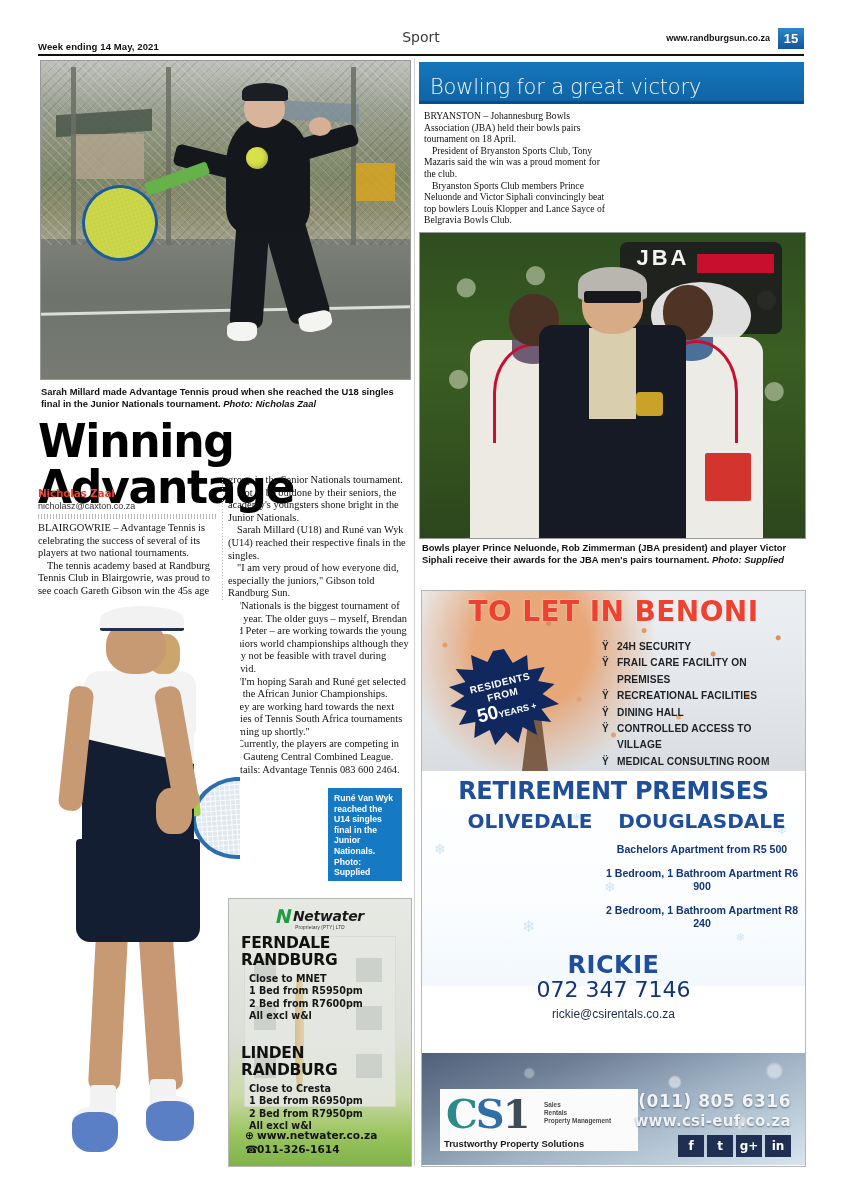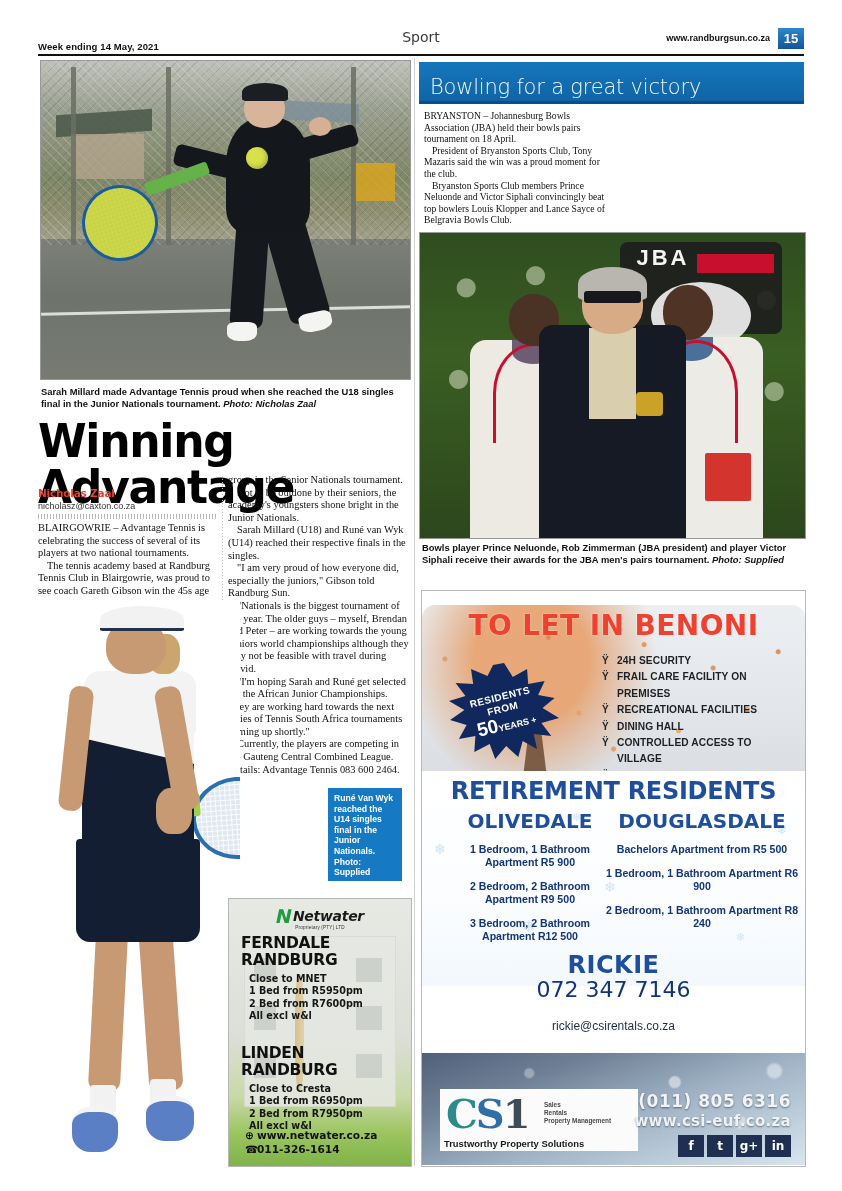--- a/index.html
+++ b/index.html
@@ -148,22 +148,22 @@
   
   .bowlcol{position:absolute;font-family:"Liberation Serif",serif;font-size:9.6px;line-height:11.6px;color:#111;}
   .bowlcol p{margin:0;text-indent:8px;}
   .bowlcol p.noind{text-indent:0;}
   #bcol1{left:424px;top:110px;width:182px;}
   #bcol2{left:613px;top:110px;width:186px;}
 
   
   #ad-benoni{position:absolute;left:421px;top:590px;width:383px;height:575px;
     border:1px solid #b7b7b7;background:#fff;overflow:hidden;}
-  .benoni-top{position:absolute;left:0;top:14px;width:100%;height:180px;overflow:hidden;
-    background:linear-gradient(180deg,#eceff2 0%,#e3e7eb 55%,#d9dde1 100%);border-radius:13px;}
+  .benoni-top{position:absolute;left:0;top:0;width:100%;height:180px;overflow:hidden;
+    background:linear-gradient(180deg,#eceff2 0%,#e3e7eb 55%,#d9dde1 100%);}
   .benoni-tree{position:absolute;left:-6%;top:-14%;width:72%;height:130%;
     background:radial-gradient(ellipse at 48% 34%,rgba(232,162,110,.92) 0 28%,rgba(226,150,96,.55) 38%,rgba(255,255,255,0) 62%);}
   .benoni-trunk{position:absolute;left:26%;top:54%;width:7%;height:48%;background:#6b4a32;opacity:.85;
     clip-path:polygon(40% 0,60% 0,100% 100%,0 100%);}
   .benoni-leaves{position:absolute;inset:0;opacity:.9;
     background-image:
       radial-gradient(circle at 6% 30%,#e39a63 0 2px,transparent 3px),
       radial-gradient(circle at 15% 12%,#dd8f56 0 2px,transparent 3px),
       radial-gradient(circle at 24% 40%,#e9a873 0 2px,transparent 3px),
       radial-gradient(circle at 33% 18%,#d98a52 0 2px,transparent 3px),
@@ -202,21 +202,21 @@
   .rv-sub{position:absolute;top:38px;font-family:"DejaVu Sans",sans-serif;font-weight:bold;font-size:20px;color:#1f4e9c;}
   #rv-sub-l{left:28px;width:160px;text-align:center;}
   #rv-sub-r{right:8px;width:190px;text-align:center;}
   .rv-col{position:absolute;top:72px;font-size:10.6px;font-weight:bold;color:#12357a;line-height:13px;text-align:center;}
   #rv-col-l{left:24px;width:168px;}
   #rv-col-r{right:6px;width:194px;}
   .rv-col .item{margin-bottom:11px;}
   #rv-contact{position:absolute;left:0;top:180px;width:100%;text-align:center;}
   #rv-name{font-family:"DejaVu Sans",sans-serif;font-weight:bold;font-size:24px;color:#1f4e9c;letter-spacing:.5px;}
   #rv-phone{font-family:"DejaVu Sans",sans-serif;font-size:22px;color:#12357a;margin-top:-2px;}
-  #rv-email{font-size:12px;color:#1b2c4a;margin-top:17px;}
+  #rv-email{font-size:12px;color:#1b2c4a;margin-top:5px;}
 
   
   .csi-wrap{position:absolute;left:0;top:462px;width:100%;height:112px;overflow:hidden;
     background:linear-gradient(160deg,#51607a 0%,#6e7f95 25%,#9fb2c4 55%,#c4d4e0 85%,#d8e5ee 100%);}
   .csi-frost{position:absolute;inset:0;opacity:.55;
     background-image:
       radial-gradient(circle at 66% 26%,rgba(255,255,255,.9) 0 5px,transparent 7px),
       radial-gradient(circle at 44% 48%,rgba(255,255,255,.75) 0 4px,transparent 6px),
       radial-gradient(circle at 83% 62%,rgba(255,255,255,.7) 0 5px,transparent 8px),
       radial-gradient(circle at 28% 18%,rgba(255,255,255,.6) 0 4px,transparent 6px),
@@ -435,29 +435,24 @@
     </div>
 
     <div class="rv-wrap">
       <span class="snow" style="left:12px;top:70px;">❄</span>
       <span class="snow" style="left:150px;top:40px;font-size:11px;">❄</span>
       <span class="snow" style="left:182px;top:108px;">❄</span>
       <span class="snow" style="right:18px;top:52px;font-size:12px;">❄</span>
       <span class="snow" style="left:100px;top:146px;font-size:16px;">❄</span>
       <span class="snow" style="right:60px;top:160px;font-size:11px;">❄</span>
 
-      <div id="rv-title">RETIREMENT RESIDENTS</div>
+      <div id="rv-title">RETIREMENT PREMISES</div>
       <div class="rv-sub" id="rv-sub-l">OLIVEDALE</div>
       <div class="rv-sub" id="rv-sub-r">DOUGLASDALE</div>
 
-      <div class="rv-col" id="rv-col-l">
-        <div class="item">1 Bedroom, 1 Bathroom Apartment R5 900</div>
-        <div class="item">2 Bedroom, 2 Bathroom Apartment R9 500</div>
-        <div class="item">3 Bedroom, 2 Bathroom Apartment R12 500</div>
-      </div>
       <div class="rv-col" id="rv-col-r">
         <div class="item">Bachelors Apartment from R5 500</div>
         <div class="item">1 Bedroom, 1 Bathroom Apartment R6 900</div>
         <div class="item">2 Bedroom, 1 Bathroom Apartment R8 240</div>
       </div>
 
       <div id="rv-contact">
         <div id="rv-name">RICKIE</div>
         <div id="rv-phone">072 347 7146</div>
         <div id="rv-email">rickie@csirentals.co.za</div>

